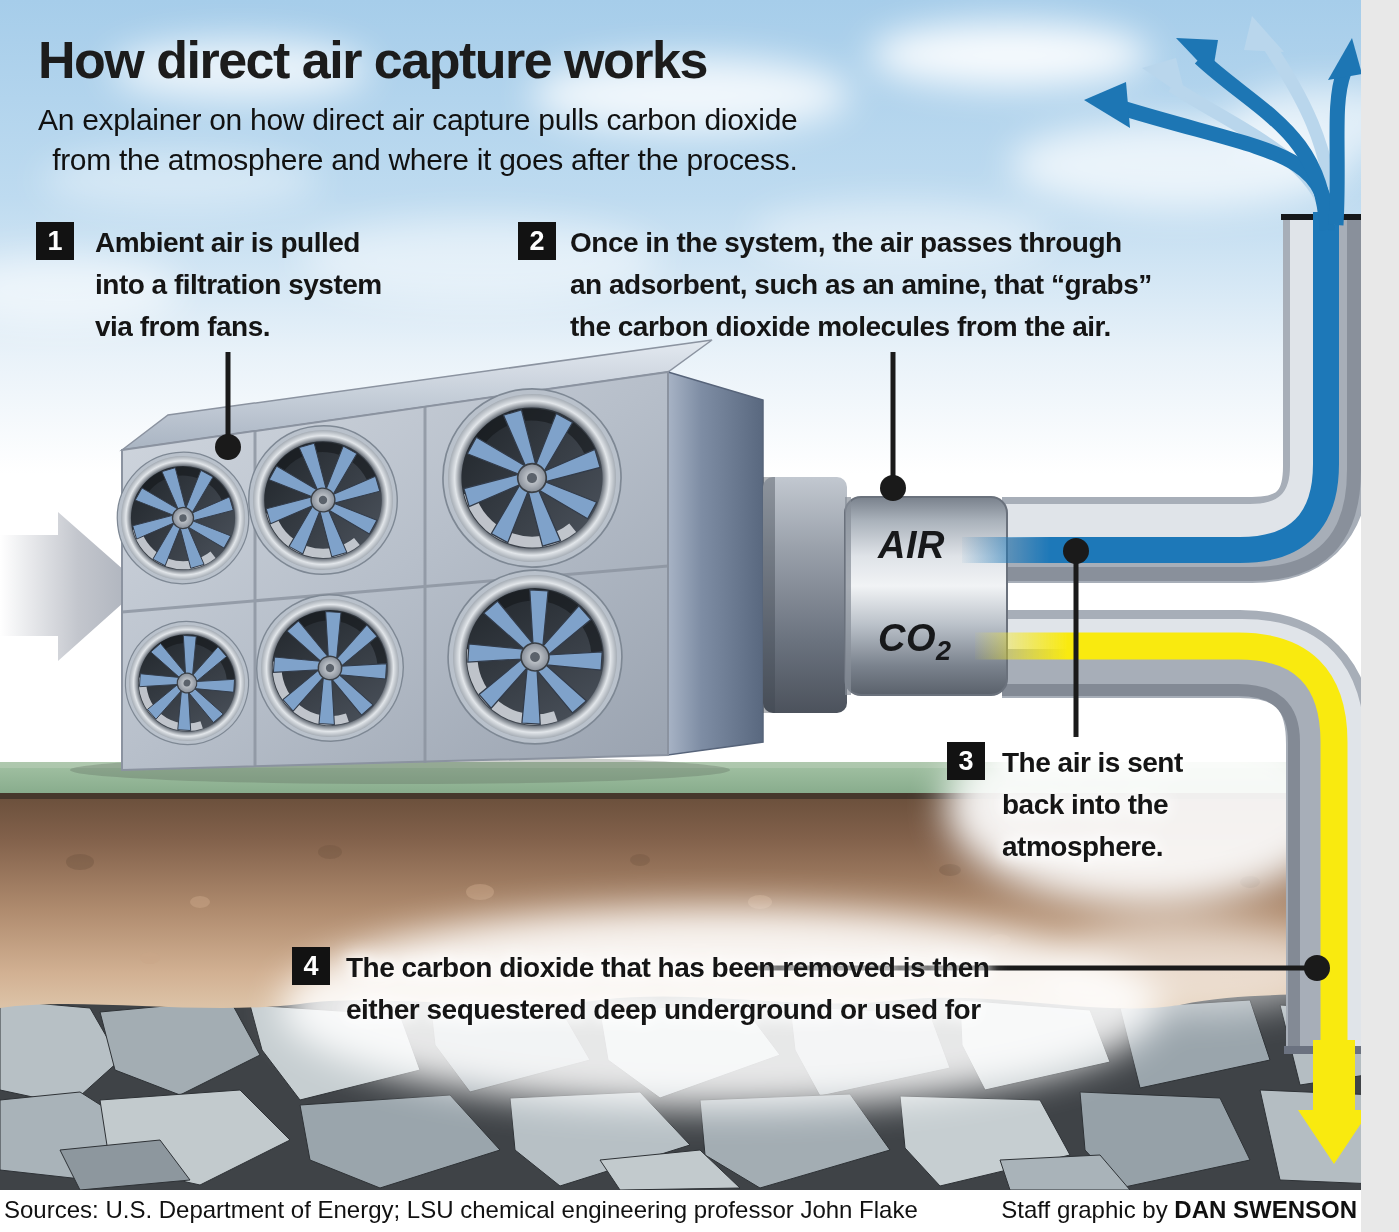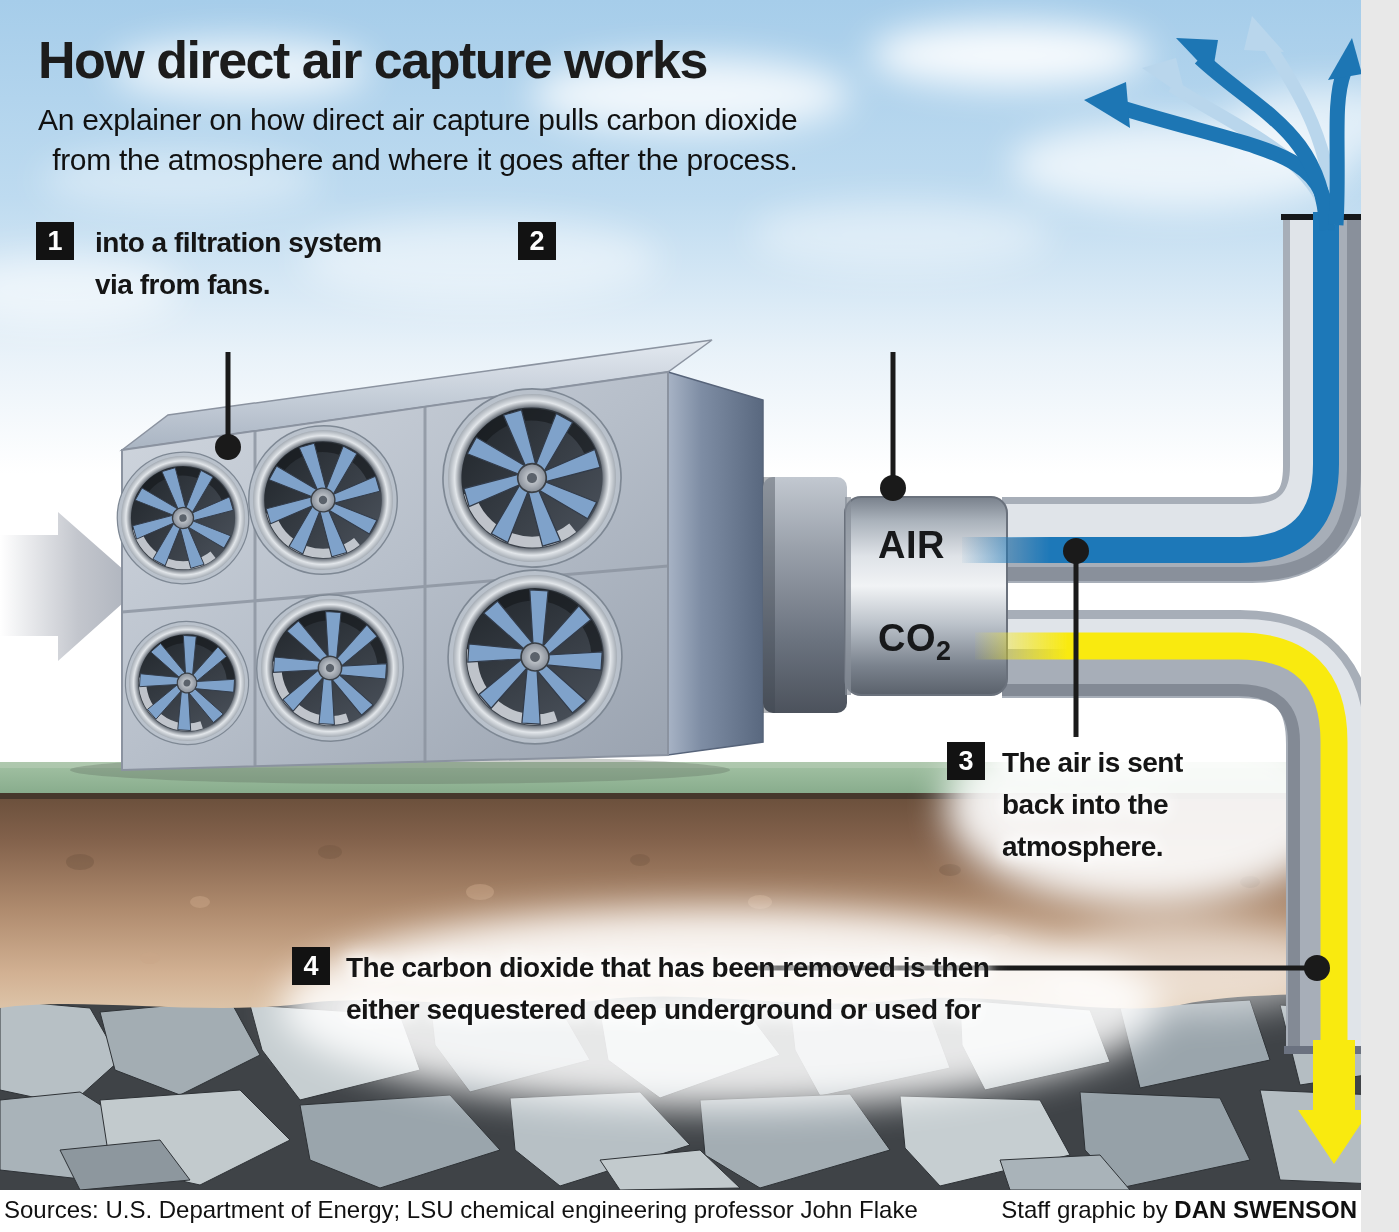--- a/index.html
+++ b/index.html
@@ -10,21 +10,21 @@
   .canvas svg.illo{position:absolute;left:0;top:0;z-index:0;}
   .txt{position:absolute;z-index:2;color:#1a1a1a;}
   .title{left:38px;top:30px;font-size:52px;font-weight:bold;letter-spacing:-1.5px;color:#1c1c1c;}
   .subtitle{left:38px;top:100px;font-size:30px;line-height:40px;letter-spacing:-0.3px;color:#111;text-align:right;}
   .badge{
     position:absolute;width:38px;height:38px;background:#121212;color:#fff;
     font-size:27px;font-weight:bold;text-align:center;line-height:38px;z-index:3;
   }
   .steptext{position:absolute;font-size:28px;font-weight:bold;line-height:42px;letter-spacing:-0.5px;color:#151515;white-space:nowrap;}
   .glowtxt{text-shadow:0 0 10px #fff,0 0 18px #fff,0 0 26px rgba(255,255,255,.9);}
-  .pipelabel{position:absolute;z-index:2;font-weight:bold;color:#17181a;font-size:38px;letter-spacing:0.5px;}
+  .pipelabel{position:absolute;z-index:2;font-weight:bold;color:#17181a;font-size:38px;letter-spacing:0.5px;font-style:italic;}
   .pipelabel sub{font-size:27px;vertical-align:-9px;letter-spacing:0;}
   .footer{position:absolute;z-index:2;top:1196px;width:100%;font-size:24px;color:#111;}
   .footer .src{position:absolute;left:4px;top:0;}
   .footer .credit{position:absolute;right:4px;top:0;}
   .footer .credit b{font-weight:bold;}
 </style>
 </head>
 <body>
 
 <div class="canvas">
@@ -276,25 +276,31 @@
   </svg>
 
   <div class="txt title">How direct air capture works</div>
   <div class="txt subtitle">
     <div>An explainer on how direct air capture pulls carbon dioxide</div>
     <div>from the atmosphere and where it goes after the process.</div>
   </div>
 
   <div class="badge" style="left:36px;top:222px;">1</div>
   <div class="steptext" style="left:95px;top:222px;">
+    <div>Ambient air is pulled</div>
     <div>into a filtration system</div>
     <div>via from fans.</div>
   </div>
 
   <div class="badge" style="left:518px;top:222px;">2</div>
+  <div class="steptext" style="left:570px;top:222px;">
+    <div>Once in the system, the air passes through</div>
+    <div>an adsorbent, such as an amine, that “grabs”</div>
+    <div>the carbon dioxide molecules from the air.</div>
+  </div>
 
   <div class="badge" style="left:947px;top:742px;">3</div>
   <div class="steptext glowtxt" style="left:1002px;top:742px;">
     <div>The air is sent</div>
     <div>back into the</div>
     <div>atmosphere.</div>
   </div>
 
   <div class="badge" style="left:292px;top:947px;">4</div>
   <div class="steptext glowtxt" style="left:346px;top:947px;">

